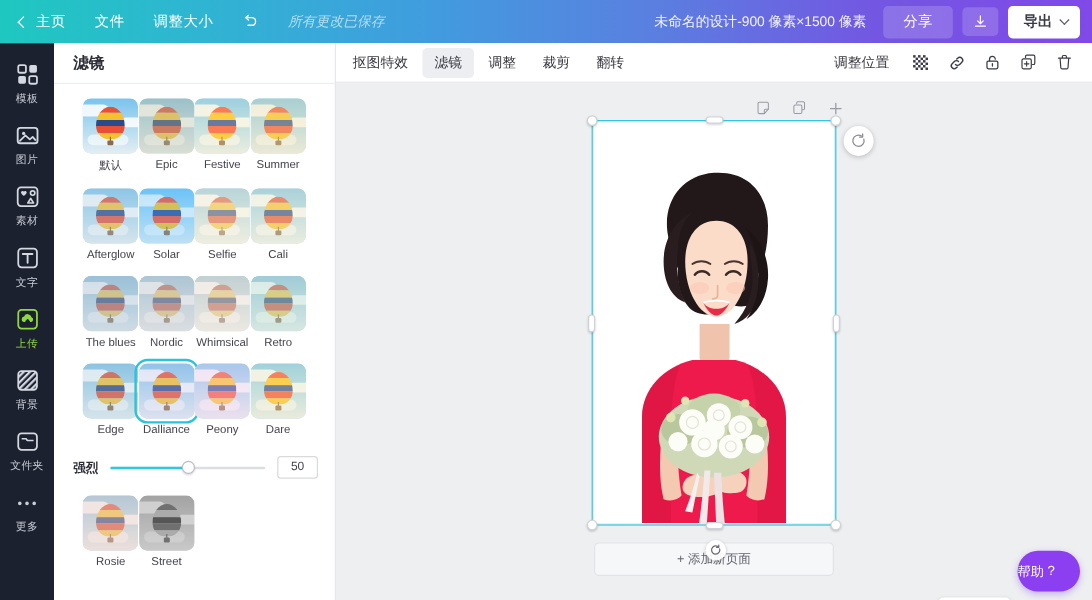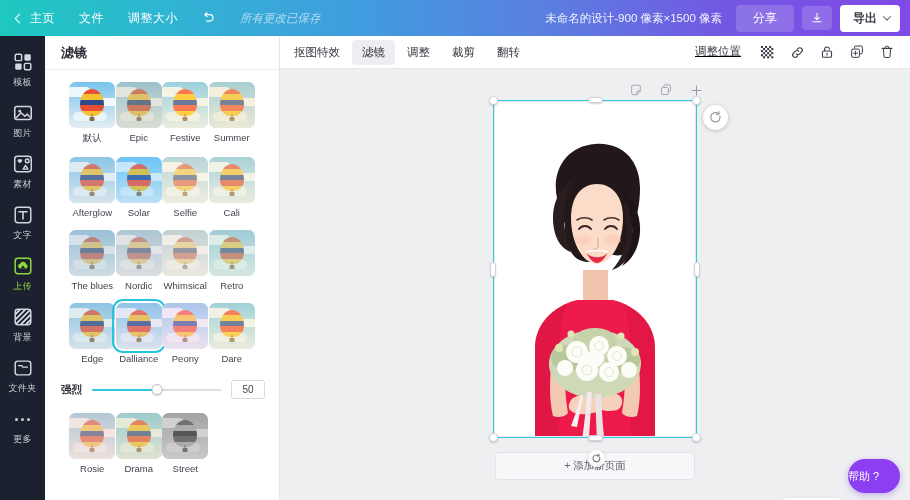--- a/index.html
+++ b/index.html
@@ -128,21 +128,21 @@
   .edtoolbar {
     position: absolute; left: 280px; top: 36px; width: 630px; height: 33px;
     background: #ffffff; border-bottom: 1px solid #e6e7ea;
     display: flex; align-items: center; padding: 0 10px 0 4px;
   }
   .edtab {
     font-size: 11.5px; color: #36363f; padding: 5px 10px; border-radius: 4px;
     cursor: pointer; white-space: nowrap; margin-right: 2px;
   }
   .edtab.active { background: #eceef1; }
-  .edright { margin-left: auto; display: flex; align-items: flex-start; gap: 4px; text-decoration: underline; }
+  .edright { margin-left: auto; display: flex; align-items: flex-end; gap: 4px; }
   .edpos { font-size: 11.5px; color: #36363f; padding: 5px 9px; border-radius: 4px; cursor: pointer; }
   .edicon {
     width: 26px; height: 26px; display: flex; align-items: center; justify-content: center;
     border-radius: 4px; cursor: pointer;
   }
 
   
   .stage {
     position: absolute; left: 280px; top: 69px; width: 630px; height: 431px;
     background: #eeeff1; overflow: hidden;
@@ -656,39 +656,20 @@
                 <i class="s2"></i>
                 <i class="s3"></i>
                 <i class="s4"></i>
                 <i class="s5"></i>
               </span>
               <span class="bal-line"></span>
               <span class="bal-basket"></span>
               <span class="ftint" style="background: rgba(248, 206, 190, 0.45);"></span>
             </div>
             <div class="flabel">Rosie</div>
-          </div>
-          <div class="fcell">
-            <div class="fthumb" style="filter: saturate(1);">
-              <span class="bal-sky"></span>
-              <span class="bal-cloud bal-c1"></span>
-              <span class="bal-cloud bal-c2"></span>
-              <span class="bal-cloud bal-c3"></span>
-              <span class="bal-body">
-                <i class="s1"></i>
-                <i class="s2"></i>
-                <i class="s3"></i>
-                <i class="s4"></i>
-                <i class="s5"></i>
-              </span>
-              <span class="bal-line"></span>
-              <span class="bal-basket"></span>
-              <span class="ftint" style="background: rgba(215, 212, 160, 0.4);"></span>
-            </div>
-            <div class="flabel">Drama</div>
           </div>
           <div class="fcell">
             <div class="fthumb" style="filter: saturate(0);">
               <span class="bal-sky"></span>
               <span class="bal-cloud bal-c1"></span>
               <span class="bal-cloud bal-c2"></span>
               <span class="bal-cloud bal-c3"></span>
               <span class="bal-body">
                 <i class="s1"></i>
                 <i class="s2"></i>

